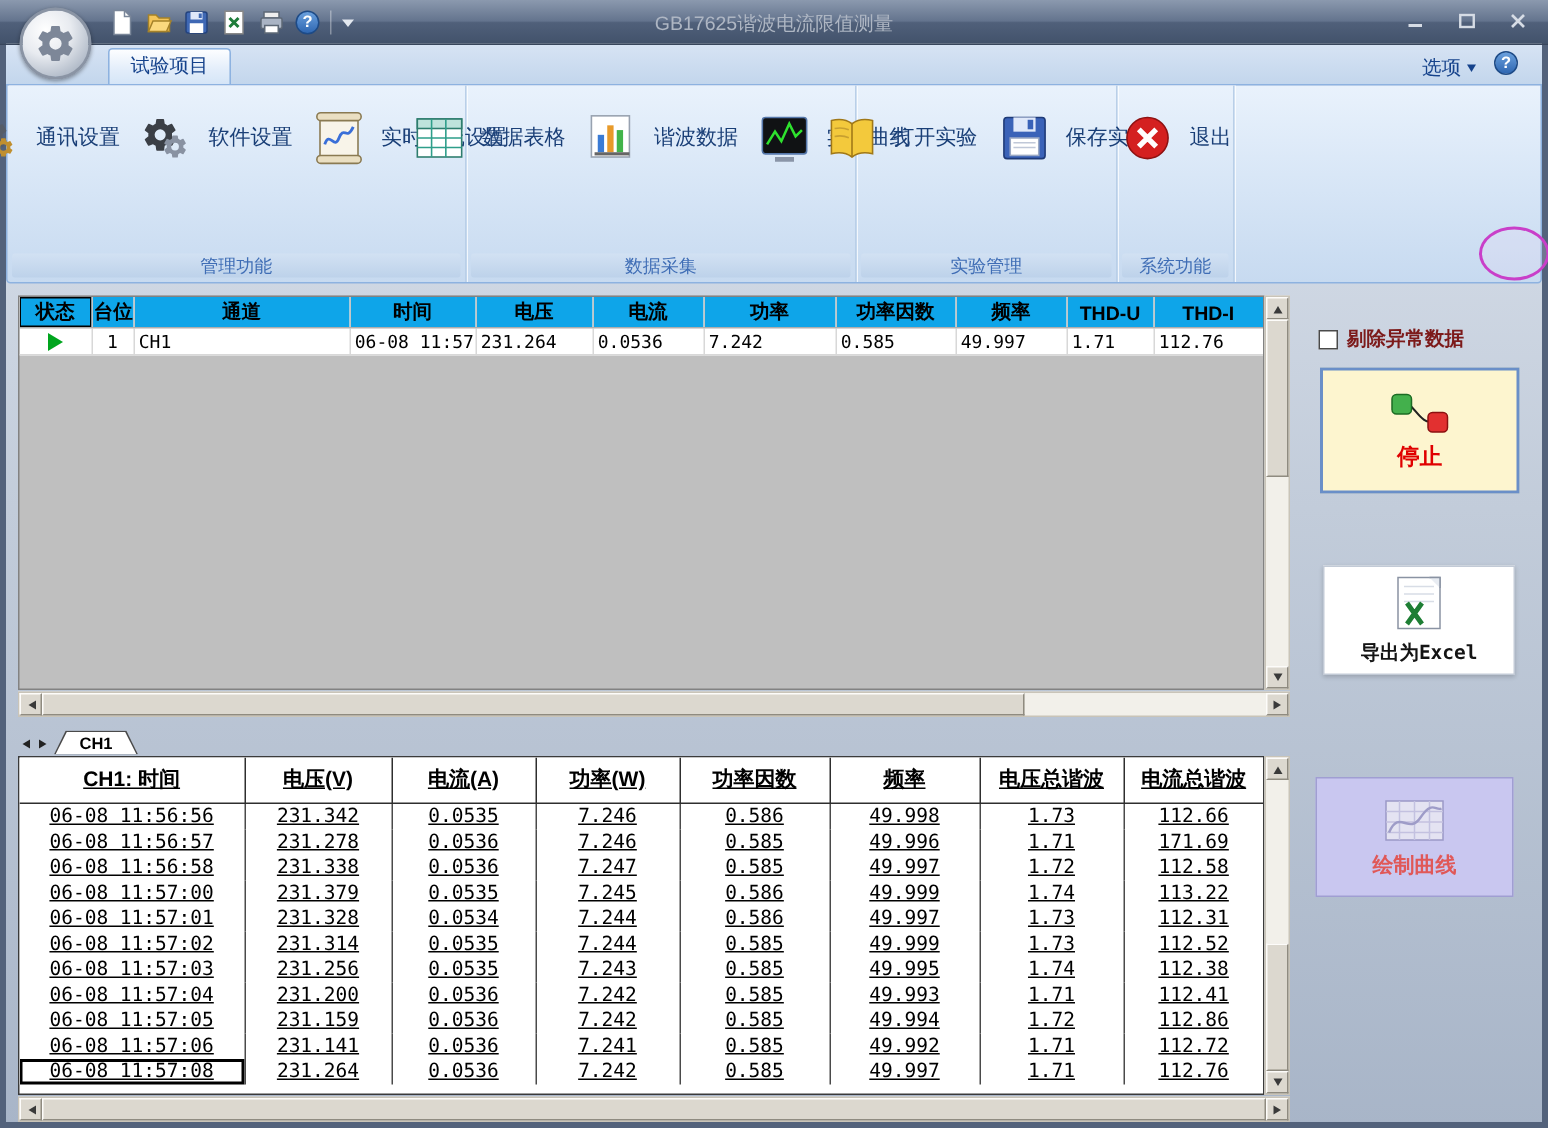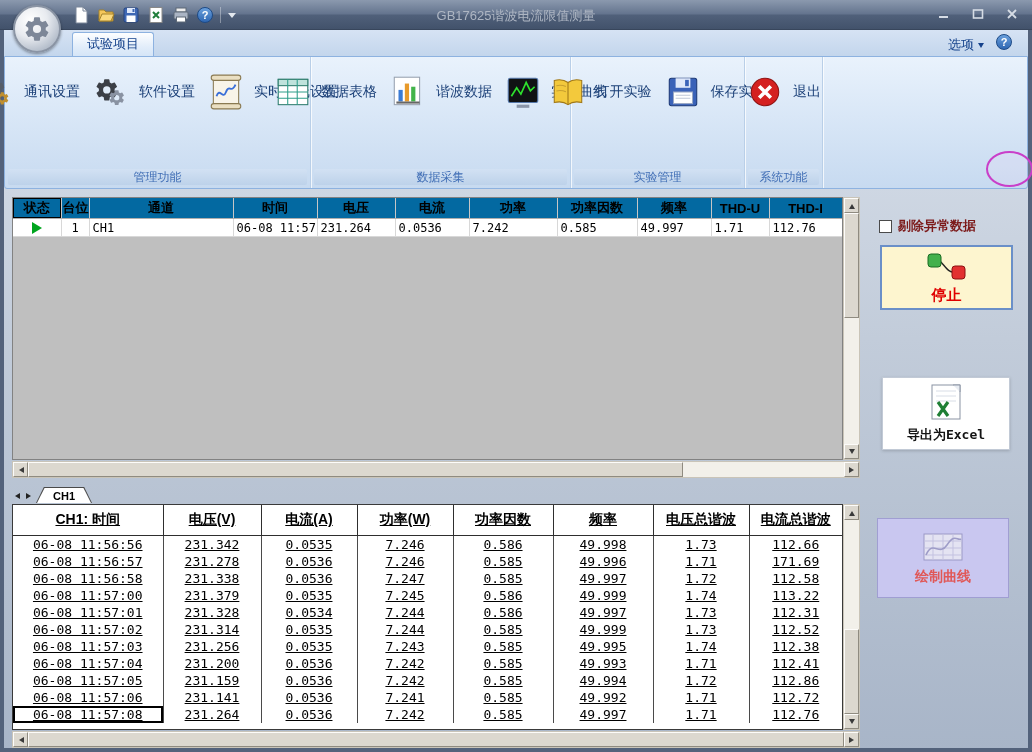--- a/index.html
+++ b/index.html
@@ -50,21 +50,21 @@
   .ric{width:38px;height:38px;display:block;}
   .rlabel{font-size:14px;color:#1a3f77;white-space:nowrap;}
 
   .annotation{position:absolute;left:986px;top:151px;width:47px;height:36px;border:2px solid #c93fc9;
     border-radius:50%;background:rgba(245,215,245,.18);z-index:40;}
 
   
   .upper-vp{position:absolute;left:12px;top:197px;width:831px;height:263px;background:#bfbfbf;border:1px solid #828282;overflow:hidden;}
   table.grid{border-collapse:collapse;table-layout:fixed;background:#fff;}
   table.upper{width:829px;}
-  table.upper th{height:20px;font-size:13px;font-weight:bold;color:#000;background:#0369a1;
+  table.upper th{height:20px;font-size:13px;font-weight:bold;color:#000;background:#0ea5e9;
     border-right:1px solid #c6c6c6;border-bottom:1px solid #aeaeae;white-space:nowrap;overflow:hidden;}
   table.upper td{height:18px;font-family:"DejaVu Sans Mono","Liberation Mono",monospace;font-size:12px;color:#000;background:#fff;
     border-right:1px solid #d8d8d8;border-bottom:1px solid #d8d8d8;padding:0 3px;white-space:nowrap;overflow:hidden;text-align:left;}
   table.upper td:nth-child(2){text-align:center;}
   .focus-cell{box-shadow:inset 0 0 0 1px #000;}
   .play-tri{display:block;margin:2px auto;width:0;height:0;border-left:10px solid #00a51e;border-top:6px solid transparent;border-bottom:6px solid transparent;}
 
   
   .sb{position:absolute;background:#f2f0ea;border:1px solid #c9c4b8;}
   .sb-btn{position:absolute;width:15px;height:15px;background:#dcd8cf;border:1px solid;border-color:#fdfcfa #8f8b80 #8f8b80 #fdfcfa;
@@ -92,21 +92,21 @@
   table.hist td{height:16px;font-family:"DejaVu Sans Mono","Liberation Mono",monospace;font-size:13px;color:#000;
     text-align:center;border-right:1px solid #4a4a4a;white-space:nowrap;overflow:hidden;}
   table.hist td:last-child{border-right:none;}
   .sel-cell{box-shadow:inset 0 0 0 2px #000;}
 
   
   .exclude-row{position:absolute;left:879px;top:217px;display:flex;align-items:center;gap:6px;}
   .checkbox{width:13px;height:13px;background:#fff;border:1px solid #4a4a4a;}
   .exclude-label{font-size:13px;font-weight:bold;color:#7c1a1a;}
   .panel-btn{position:absolute;display:flex;flex-direction:column;align-items:center;justify-content:center;gap:3px;cursor:default;}
-  .stop-btn{left:880px;top:245px;width:133px;height:65px;background:#fdf5cf;border:2px solid #6a8fc8;}
+  .stop-btn{left:880px;top:245px;width:133px;height:84px;background:#fdf5cf;border:2px solid #6a8fc8;}
   .stop-label{color:#e00000;font-size:15px;font-weight:bold;}
   .excel-btn{left:882px;top:377px;width:128px;height:73px;background:#fff;border:1px solid #c2cad6;box-shadow:0 1px 3px rgba(0,0,0,.18);}
   .excel-label{color:#141414;font-size:13px;font-weight:bold;font-family:"DejaVu Sans Mono","Liberation Mono",monospace;}
   .draw-btn{left:877px;top:518px;width:132px;height:80px;background:#c9c7f0;border:1px solid #a09ed2;}
   .draw-label{color:#e05858;font-size:14px;font-weight:bold;}
 </style>
 </head>
 <body>
 
 <svg width="0" height="0" style="position:absolute">

